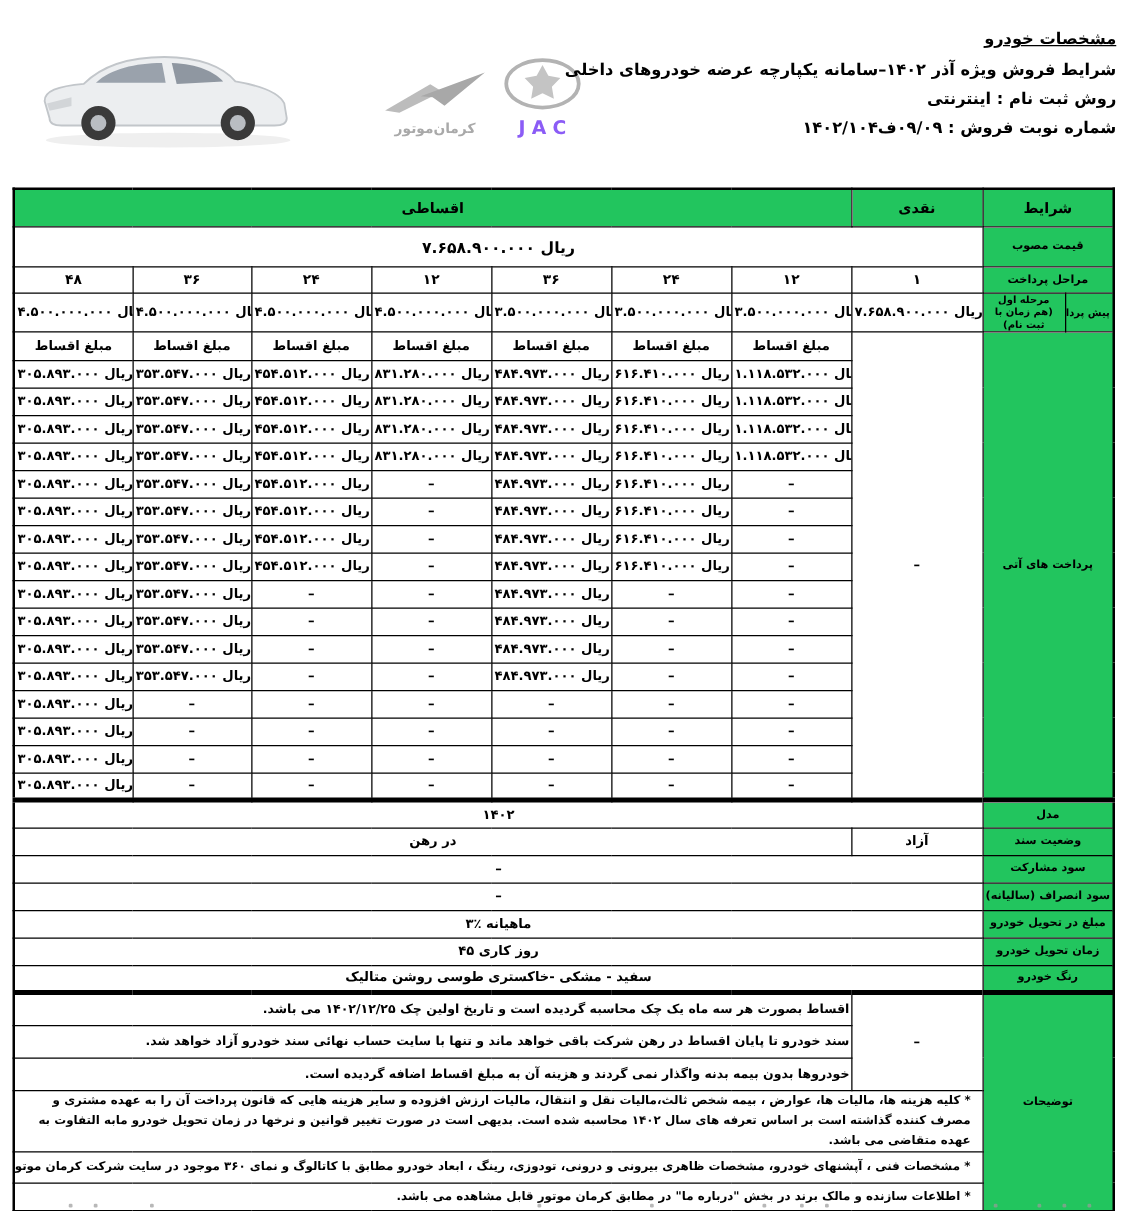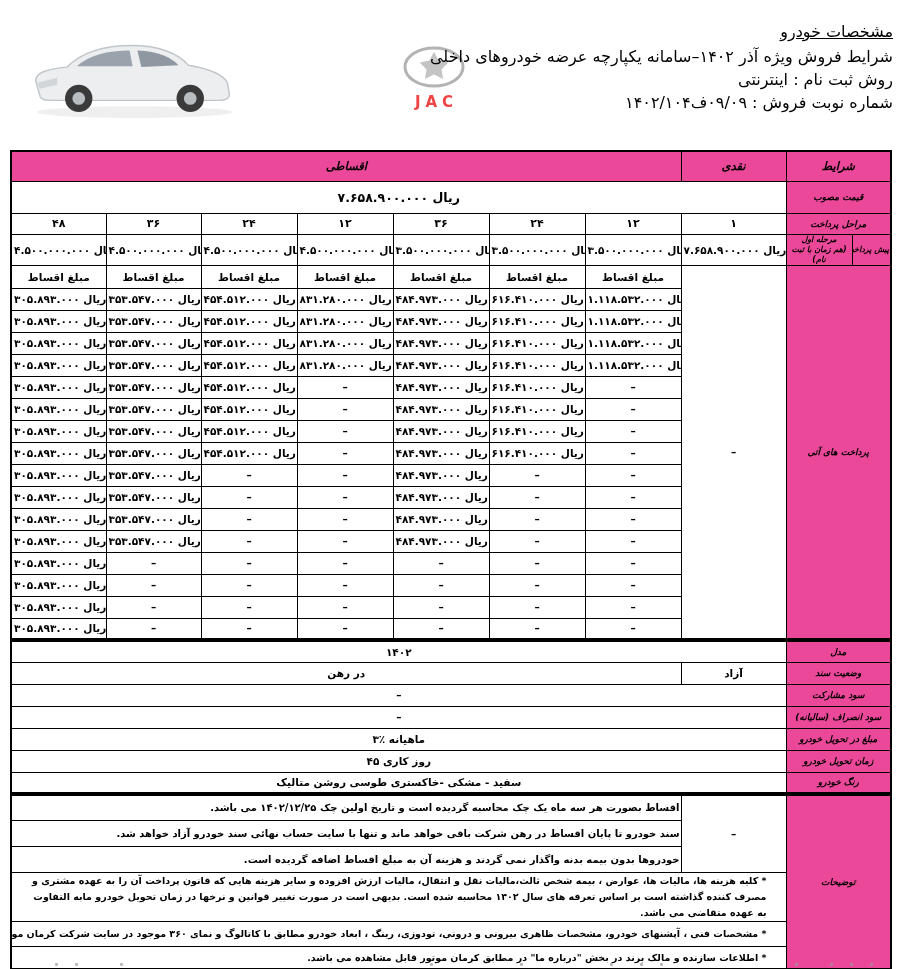--- a/index.html
+++ b/index.html
@@ -2,50 +2,50 @@
 <html lang="fa"><head>
 <meta charset="utf-8">
 <style>
   html,body{margin:0;padding:0;background:#ffffff;}
   body{width:900px;height:969px;position:relative;overflow:hidden;
        font-family:"DejaVu Sans",sans-serif;color:#000;}
   .sheet{position:absolute;inset:0;background:#fff;}
 
   
   .hdr-text{position:absolute;top:20px;right:7px;width:560px;direction:rtl;
-            font-weight:normal;font-size:16px;line-height:23px;}
+            font-weight:bold;font-size:13px;line-height:23px;}
   .hdr-title{text-decoration:underline;display:inline-block;margin-bottom:2px;}
   .hdr-line{white-space:nowrap;}
   .model-val{direction:ltr;unicode-bidi:embed;display:inline-block;margin-right:10px;}
   .car-wrap{position:absolute;left:22px;top:18px;}
   .kerman-wrap{position:absolute;left:300px;top:56px;width:96px;text-align:center;}
   .kerman-text{color:#a9a9a9;font-weight:bold;font-size:11px;direction:rtl;margin-top:-2px;}
   .jac-wrap{position:absolute;left:402px;top:46px;width:64px;text-align:center;}
-  .jac-text{color:#ef4444;font-weight:bold;font-size:15px;letter-spacing:5px;
+  .jac-text{color:#8b5cf6;font-weight:bold;font-size:15px;letter-spacing:5px;
             font-family:"DejaVu Sans",sans-serif;margin-top:-1px;padding-left:5px;}
 
   
   table.main{position:absolute;left:10px;top:150px;width:880px;border-collapse:collapse;
              table-layout:fixed;direction:rtl;border:2px solid #000;}
   td{border:1px solid #000;text-align:center;vertical-align:middle;font-weight:bold;
      padding:0 2px;overflow:hidden;white-space:nowrap;font-family:"DejaVu Sans",sans-serif;}
-  .gray{background:#ec4899;font-style:italic;}
+  .gray{background:#22c55e;}
   .lbl{font-size:9px;}
   .lbl-sm{font-size:8px;}
   .hd{font-size:11.5px;}
   .val{font-size:10.5px;}
   .price{font-size:12.5px;}
   .stage{font-size:11px;}
   .wrap2{white-space:normal;line-height:1.25;}
   tr.r1{height:30px;} tr.r2{height:32px;} tr.r3{height:21px;} tr.r4{height:30px;}
   tr.r5{height:23px;} tr.sched{height:22px;} tr.rb{height:22px;}
   tr.rn{height:26px;} tr.rn4{height:40px;} tr.rn5{height:25px;} tr.rn6{height:23px;}
   .sep-top td, td.sep-top{border-top:4px solid #000000;}
   .note-cell{text-align:right;font-size:10px;padding:0 1px;}
-  .gnote-cell{text-align:right;font-size:9.5px;padding:0 19px;}
+  .gnote-cell{text-align:right;font-size:9.5px;padding:0 9px;}
   .gnote-wrap{white-space:normal;line-height:1.7;}
   .ltr{direction:ltr;}
 
   
   .artifacts{position:absolute;top:962px;left:0;width:900px;height:7px;}
   .artifacts i{position:absolute;top:1px;width:3px;height:3px;background:#9a9a9a;
                display:block;border-radius:1px;opacity:.7;}
 </style>
 </head>
 <body>
@@ -59,20 +59,27 @@
       <path d="M56,49 C68,38 88,33 110,33 L113,49 Z" fill="#9aa2ac"></path>
       <path d="M118,33 C140,34 152,40 160,48 L122,50 Z" fill="#8f97a1"></path>
       <path d="M16,66 L36,61 L36,68 L18,72 Z" fill="#d2d5d8"></path>
       <circle cx="58" cy="82" r="14" fill="#3a3a3a"></circle>
         <circle cx="58" cy="82" r="6.5" fill="#b9bdc2"></circle>
       <circle cx="172" cy="82" r="14" fill="#3a3a3a"></circle>
         <circle cx="172" cy="82" r="6.5" fill="#b9bdc2"></circle>
     </svg>
   </div>
 
+  <div class="kerman-wrap">
+    <svg width="92" height="38" viewBox="0 0 92 40">
+      <polygon points="4,34 42,12 52,18 16,36" fill="#bcbcbc"></polygon>
+      <polygon points="34,22 88,2 54,30 44,23" fill="#a8a8a8"></polygon>
+    </svg>
+    <div class="kerman-text">کرمان‌موتور</div>
+  </div>
 
   <div class="jac-wrap">
     <svg width="64" height="44" viewBox="0 0 64 44">
       <ellipse cx="32" cy="21" rx="29" ry="19" fill="none" stroke="#b3b3b3" stroke-width="3"></ellipse>
       <polygon points="32,6 36.7,14.6 46.3,16.4 39.5,23.4 41.1,33 32,28.5 22.9,33 24.5,23.4 17.7,16.4 27.3,14.6" fill="#c4c4c4"></polygon>
     </svg>
     <div class="jac-text">JAC</div>
   </div>
 
   <div class="hdr-text">

